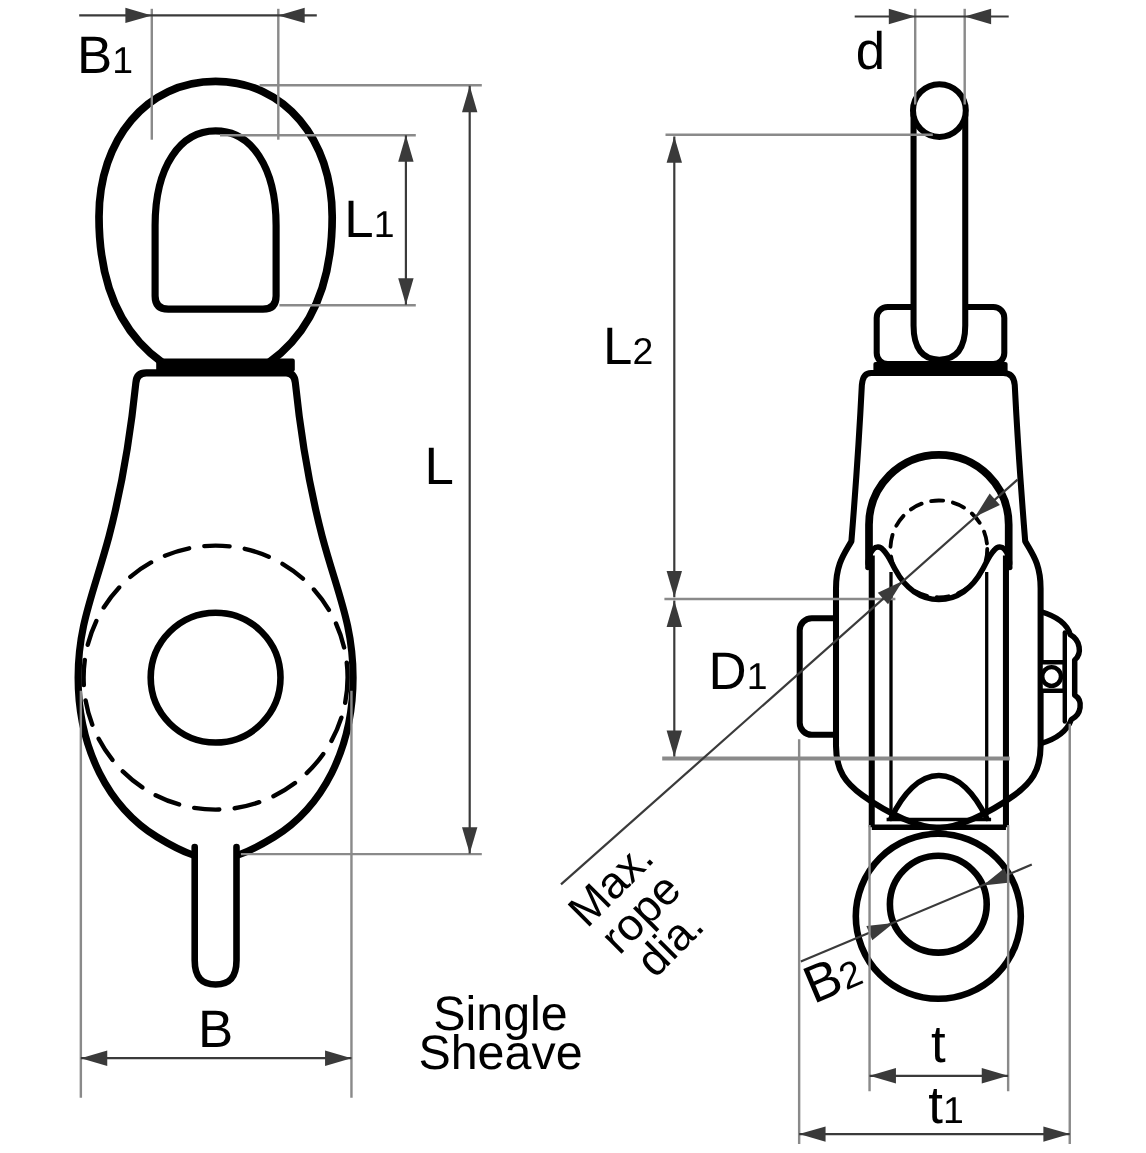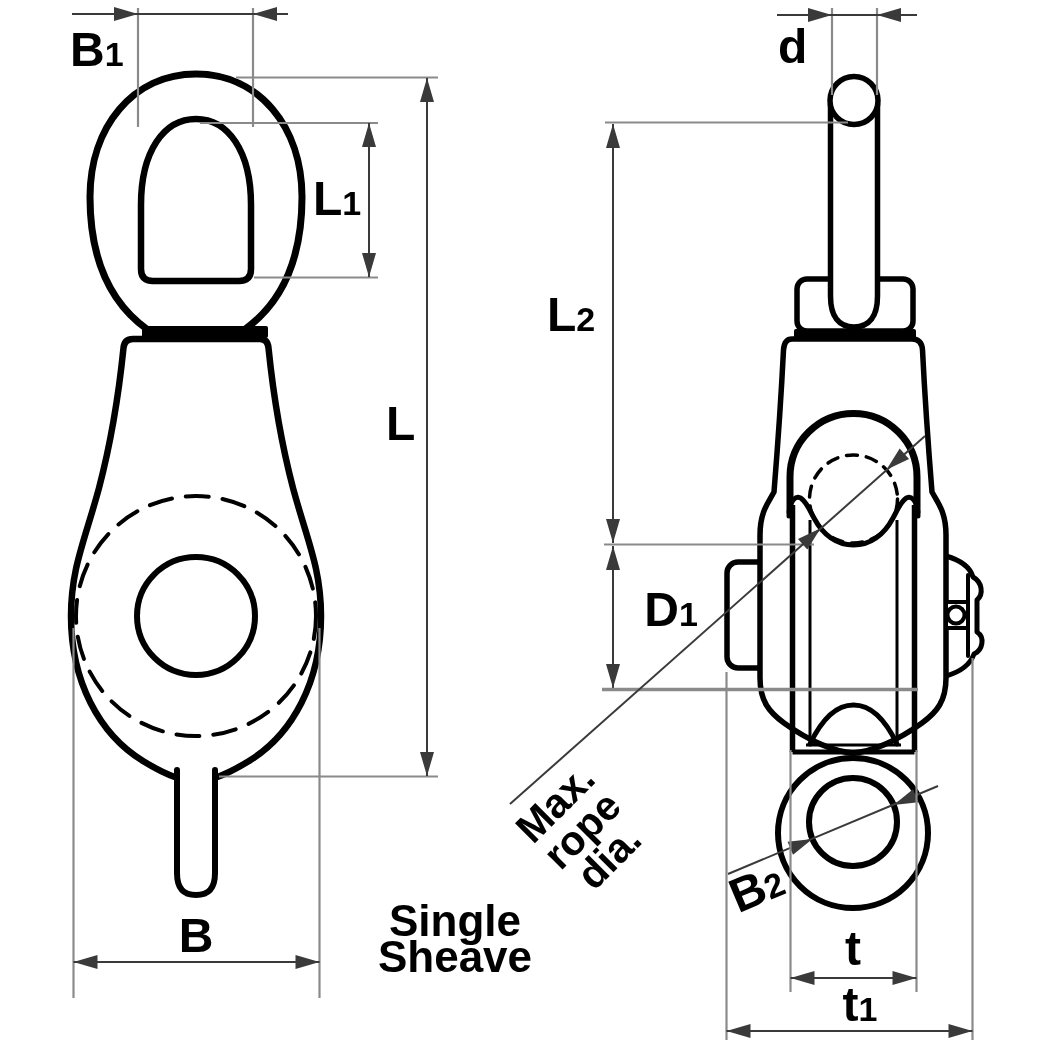--- a/index.html
+++ b/index.html
@@ -2,21 +2,21 @@
 <html style="--ink: #000000; --dim-line: #3a3a3a; --extension-line: #8a8a8a; --background: #ffffff;"><head>
 <meta charset="utf-8">
 <style>
   :root{
     --ink:#000000;
     --dim-line:#3a3a3a;
     --extension-line:#8a8a8a;
     --background:#ffffff;
   }
   html,body{margin:0;padding:0;background:var(--background);}
-  .stage{width:1042px;height:1048px;background:var(--background);position:relative;font-weight:bold;}
+  .stage{width:1042px;height:1048px;background:var(--background);position:relative;}
   svg{display:block;}
   .s{stroke:var(--ink);stroke-linecap:round;stroke-linejoin:round;}
   .bt{stroke-linecap:butt;}
   .fw{fill:var(--background);}
   .fn{fill:none;}
   .fi{fill:var(--ink);stroke:none;}
   .w7{stroke-width:7}
   .w65{stroke-width:6.5}
   .w6{stroke-width:6}
   .w55{stroke-width:5.5}

